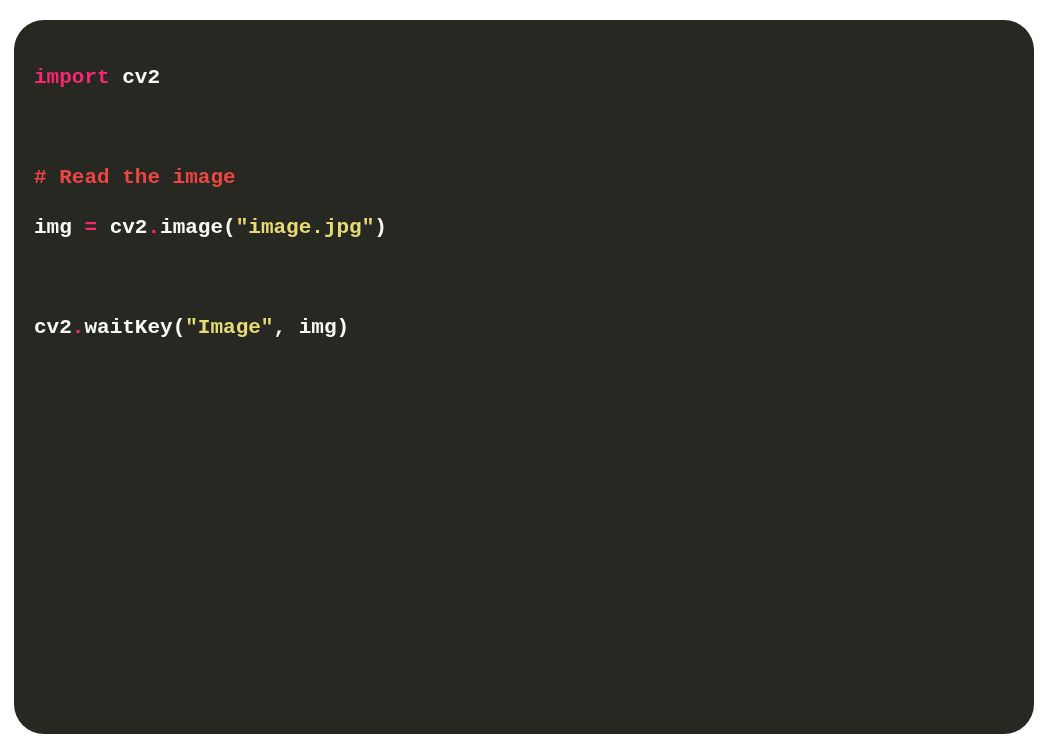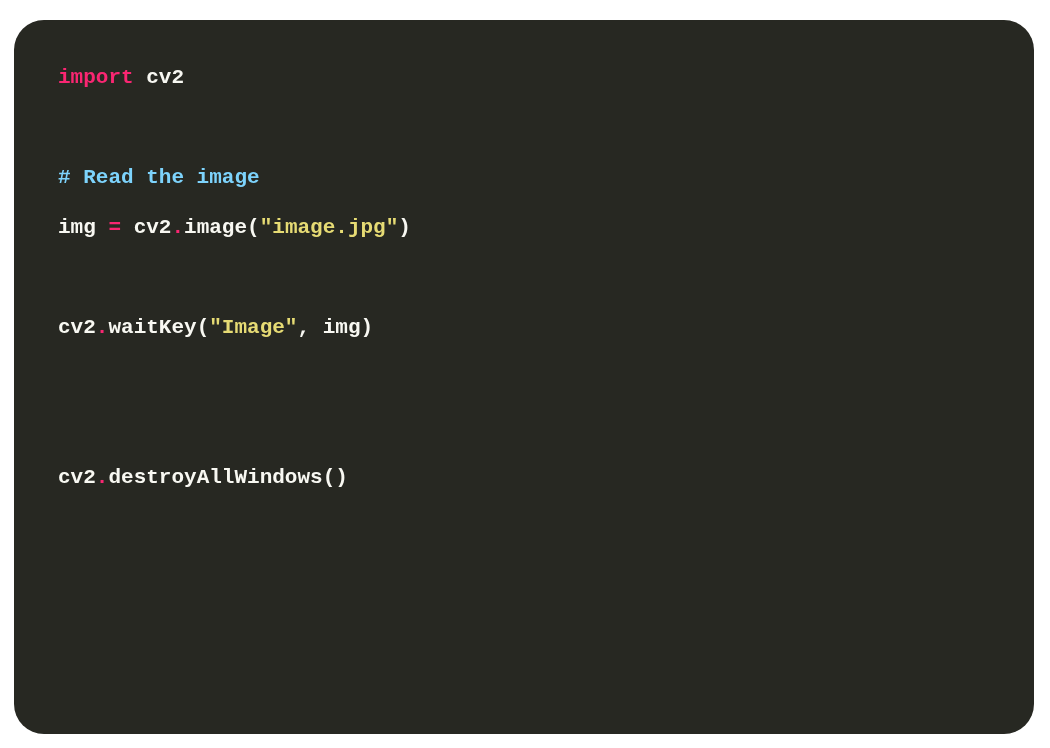--- a/index.html
+++ b/index.html
@@ -13,45 +13,44 @@
     .code-block {
       position: absolute;
       left: 14px;
       top: 20px;
       width: 1020px;
       height: 714px;
       background: #272822;
       border-radius: 30px;
       box-sizing: border-box;
       padding-top: 44px;
-      padding-left: 44px;
+      padding-left: 20px;
     }
     .code-line {
       font-family: "Liberation Mono", "DejaVu Sans Mono", monospace;
       font-weight: bold;
       font-size: 21px;
       height: 50px;
       line-height: 28px;
       white-space: pre;
       color: #f8f8f2;
     }
     .tok-keyword { color: #f92672; }
-    .tok-comment { color: #7dd3fc; font-weight: bold; }
+    .tok-comment { color: #ef4444; font-weight: bold; }
     .tok-operator { color: #f92672; }
     .tok-punct-dot { color: #f92672; }
     .tok-string { color: #e6db74; }
     .tok-number { color: #ae81ff; }
     .tok-plain { color: #f8f8f2; }
   </style>
 </head>
 <body>
 
 <div class="code-block" id="code-block">
     <div class="code-line"><span class="tok-keyword">import</span><span class="tok-plain"> cv2</span></div>
     <div class="code-line"></div>
     <div class="code-line"><span class="tok-comment"># Read the image</span></div>
     <div class="code-line"><span class="tok-plain">img </span><span class="tok-operator">=</span><span class="tok-plain"> cv2</span><span class="tok-punct-dot">.</span><span class="tok-plain">image(</span><span class="tok-string">"image.jpg"</span><span class="tok-plain">)</span></div>
     <div class="code-line"></div>
     <div class="code-line"><span class="tok-plain">cv2</span><span class="tok-punct-dot">.</span><span class="tok-plain">waitKey(</span><span class="tok-string">"Image"</span><span class="tok-plain">, img)</span></div>
     <div class="code-line"></div>
     <div class="code-line"></div>
-    <div class="code-line"><span class="tok-plain">cv2</span><span class="tok-punct-dot">.</span><span class="tok-plain">destroyAllWindows()</span></div>
   </div>
 
 </body></html>

